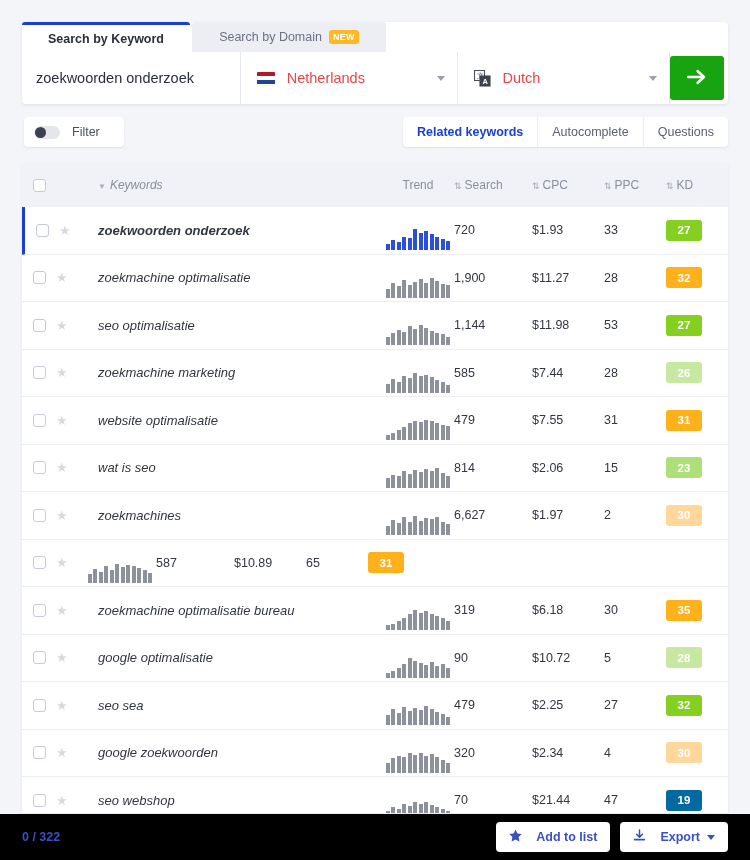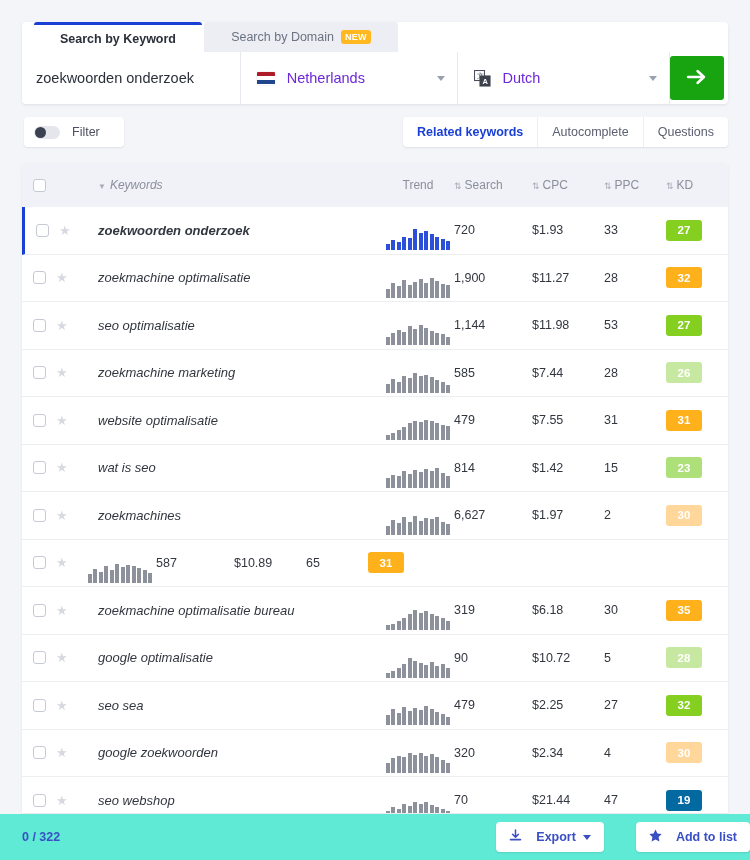--- a/index.html
+++ b/index.html
@@ -10,21 +10,21 @@
     overflow: hidden;
   }
   .app { position: relative; width: 750px; height: 860px; background: #f4f5f9; }
 
   
   .search-panel {
     position: absolute; left: 22px; top: 22px; width: 706px; height: 82px;
     background: #fff; border-radius: 4px;
     box-shadow: 0 1px 3px rgba(40,50,80,.10);
   }
-  .tabs-row { position: absolute; left: 12px; top: -0px; height: 30px; width: 100%; }
+  .tabs-row { position: absolute; left: 0; top: -0px; height: 30px; width: 100%; }
   .tab {
     position: absolute; top: 0; height: 30px;
     display: flex; align-items: center; justify-content: center;
     font-size: 12.5px; color: #6b7280; cursor: pointer;
     border-radius: 3px 3px 0 0;
   }
   .tab.active {
     left: 0; width: 168px; background: #fff; color: #2b2f3a; font-weight: bold;
     border-top: 3px solid #1a3fd4;
   }
@@ -43,21 +43,21 @@
   .kw-field { width: 220px; display: flex; align-items: center; padding-left: 14px;
               border-right: 1px solid #e6e8ef; }
   .kw-field input {
     border: none; outline: none; font-size: 14.5px; color: #2b2f3a;
     font-family: "Liberation Sans", sans-serif; width: 100%; background: transparent;
   }
   .sel-field { display: flex; align-items: center; padding: 0 12px 0 16px;
                border-right: 1px solid #e6e8ef; cursor: pointer; position: relative; }
   .sel-country { width: 218px; }
   .sel-lang { width: 214px; }
-  .sel-label { font-size: 14.5px; color: #6d28d9; flex: 1; margin-left: 12px; }
+  .sel-label { font-size: 14.5px; color: #ef4444; flex: 1; margin-left: 12px; }
   .caret { width: 0; height: 0; border-left: 4px solid transparent;
            border-right: 4px solid transparent; border-top: 5px solid #9aa0ae; }
   .flag { width: 18px; height: 13px; border-radius: 1px; overflow: hidden;
           display: flex; flex-direction: column; box-shadow: 0 0 0 .5px rgba(0,0,0,.07); }
   .flag i { display: block; height: 33.34%; }
   .go-btn {
     width: 54px; margin: 4px 4px 4px auto; background: #17a410; border-radius: 3px;
     display: flex; align-items: center; justify-content: center; cursor: pointer;
     border: none;
   }
@@ -125,21 +125,21 @@
 
   .kd {
     display: inline-flex; align-items: center; justify-content: center;
     min-width: 36px; height: 21px; border-radius: 3px; color: #fff;
     font-size: 11.5px; font-weight: bold;
   }
 
   
   .footer {
     position: absolute; left: 0; bottom: 0; width: 750px; height: 46px;
-    background: #5eead4; display: flex; align-items: center;
+    background: #000000; display: flex; align-items: center;
   }
   .count { margin-left: 22px; font-size: 12.5px; font-weight: bold; color: #3a4fc4; }
   .fbtn {
     height: 30px; background: #fff; border-radius: 4px; display: flex; align-items: center;
     padding: 0 13px; font-size: 12.5px; color: #3a4fc4; font-weight: bold;
     box-shadow: 0 1px 2px rgba(40,50,80,.12); cursor: pointer; margin-left: 10px;
   }
   .fbtn svg, .fbtn span.ic { margin-right: 7px; }
   .spacer { flex: 1; }
   .mr22 { margin-right: 22px; }
@@ -386,21 +386,21 @@
               <i style="height:17.6px"></i>
               <i style="height:15.399999999999999px"></i>
               <i style="height:18.48px"></i>
               <i style="height:16.72px"></i>
               <i style="height:19.36px"></i>
               <i style="height:14.520000000000001px"></i>
               <i style="height:11.440000000000001px"></i>
             </span>
           </div>
           <div class="c-search num">814</div>
-          <div class="c-cpc num">$1.42</div>
+          <div class="c-cpc num">$2.06</div>
           <div class="c-ppc num">15</div>
           <div class="c-kd"><span class="kd" style="background:#aee07a">23</span></div>
         </div>
         <div class="row">
           <div class="c-check">
             <span class="cbox"></span>
           </div>
           <div class="c-star"><span class="star">★</span></div>
           <div class="c-kw">zoekmachines</div>
           <div class="c-trend">
@@ -584,32 +584,32 @@
           <div class="c-cpc num">$21.44</div>
           <div class="c-ppc num">47</div>
           <div class="c-kd"><span class="kd" style="background:#0369a1">19</span></div>
         </div>
       </div>
   </div>
 
   <div class="footer">
     <div class="count">0 / 322</div>
     <div class="spacer"></div>
+    <div class="fbtn">
+      <span class="ic">
+        <svg width="13" height="13" viewBox="0 0 13 13">
+            <path d="M6.5 0.6 8.4 4.5 12.7 5.1 9.6 8.1 10.4 12.4 6.5 10.4 2.6 12.4 3.4 8.1 0.3 5.1 4.6 4.5Z" fill="#3a4fc4"></path>
+          </svg>
+      </span>
+      <span>Add to list</span>
+    </div>
     <div class="fbtn mr22">
       <span class="ic">
         <svg width="13" height="13" viewBox="0 0 13 13">
           <path d="M6.5 1 V7.6 M3.6 5.2 6.5 8.2 9.4 5.2" stroke="#3a4fc4" stroke-width="1.5" fill="none" stroke-linecap="round" stroke-linejoin="round"></path>
           <path d="M1.6 10.6 H11.4" stroke="#3a4fc4" stroke-width="1.7" stroke-linecap="round"></path>
         </svg>
       </span>
       <span>Export</span>
       <span class="caret" style="margin-left:7px;border-top-color:#3a4fc4;"></span>
     </div>
-    <div class="fbtn">
-      <span class="ic">
-        <svg width="13" height="13" viewBox="0 0 13 13">
-            <path d="M6.5 0.6 8.4 4.5 12.7 5.1 9.6 8.1 10.4 12.4 6.5 10.4 2.6 12.4 3.4 8.1 0.3 5.1 4.6 4.5Z" fill="#3a4fc4"></path>
-          </svg>
-      </span>
-      <span>Add to list</span>
-    </div>
   </div>
 </div>
 
 </body></html>

